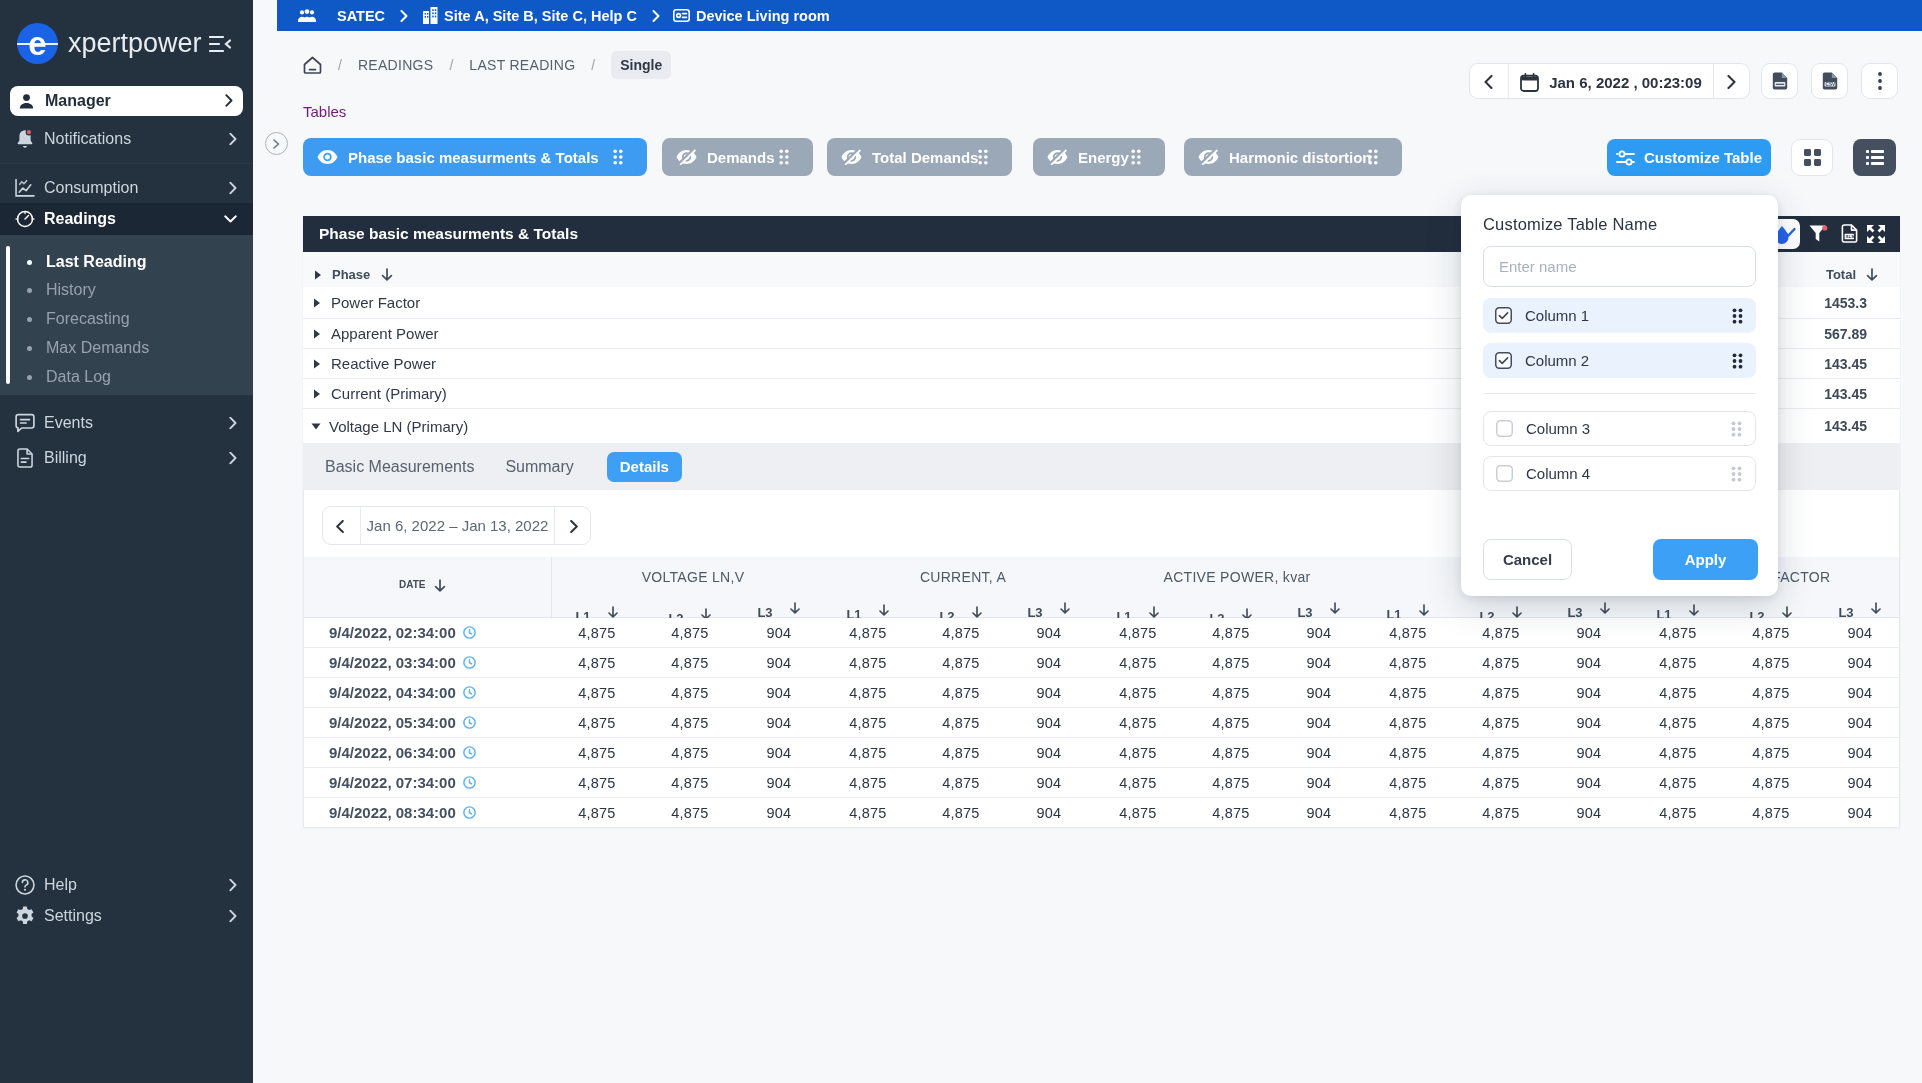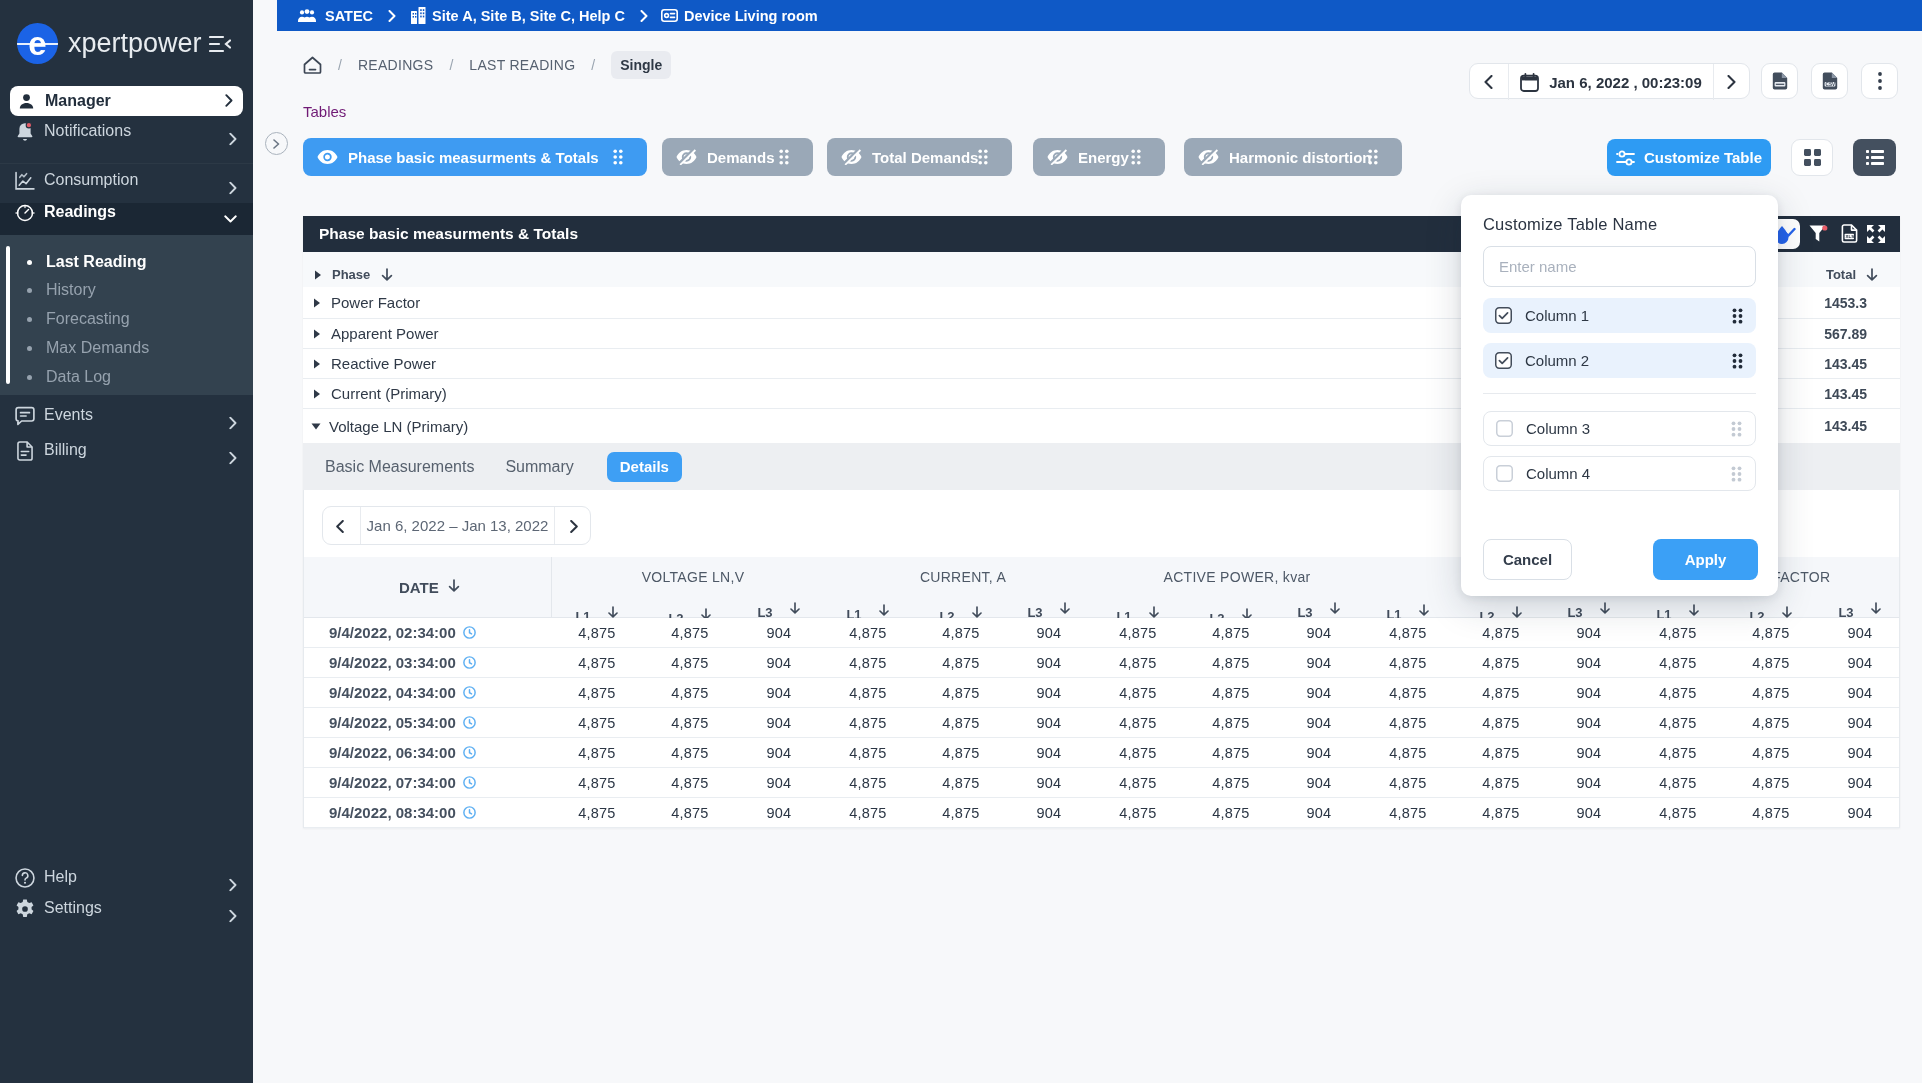--- a/index.html
+++ b/index.html
@@ -5,21 +5,21 @@
 * { margin:0; padding:0; box-sizing:border-box; }
 html,body { width:1922px; height:1083px; font-family:"Liberation Sans",sans-serif; background:#f7f8fa; overflow:hidden; }
 .abs { position:absolute; }
 body { position:relative; }
 
 #sidebar { position:absolute; left:0; top:0; width:253px; height:1083px; background:#24313f; }
 #logo { position:absolute; left:17px; top:23px; display:flex; align-items:center; }
 #logo .ecirc { position:relative; width:41px; height:41px; border-radius:50%; background:#1b63e6; color:#fff; display:flex; align-items:center; justify-content:center; font-size:33px; font-weight:700; overflow:hidden; }
 #logo .lname { color:#e8ecf0; font-size:27px; margin-left:10px; letter-spacing:0px; }
 #foldicon { position:absolute; right:22px; top:35px; }
-.navitem { position:absolute; left:0; width:253px; height:34px; display:flex; align-items:flex-start; color:#cdd6de; font-size:16px; }
+.navitem { position:absolute; left:0; width:253px; height:34px; display:flex; align-items:center; color:#cdd6de; font-size:16px; }
 .navitem .nicon { width:20px; height:20px; margin-left:15px; margin-right:9px; flex:none; display:flex; align-items:center; justify-content:center; }
 .navitem .chev { position:absolute; right:16px; top:50%; transform:translateY(-50%); }
 .navitem.bold { color:#fff; font-weight:700; }
 #managerpill { position:absolute; left:10px; top:86px; width:233px; height:30px; background:#fff; border-radius:8px; display:flex; align-items:center; color:#222e3c; font-size:16px; font-weight:700; }
 #managerpill .nicon { margin-left:8px; margin-right:10px; display:flex; }
 #managerpill .chev { position:absolute; right:10px; top:8px; }
 #readingsrow { background:#1b2734; }
 #submenu { position:absolute; left:0; top:235px; width:253px; height:160px; background:#33424f; }
 #submenu .bar { position:absolute; left:6px; top:11px; width:4px; height:138px; background:#fff; border-radius:2px; }
 .subitem { position:absolute; left:46px; color:#96a2ae; font-size:16px; white-space:nowrap; }
@@ -198,21 +198,21 @@
   </div>
 </div>
 
 <div id="topbar">
   <svg width="20" height="14" viewBox="0 0 20 14" fill="#fff" style="margin-left:20px">
       <circle cx="5" cy="3.4" r="2.1"></circle>
       <circle cx="15" cy="3.4" r="2.1"></circle>
       <circle cx="10" cy="2.6" r="2.4"></circle>
       <path d="M1 12c0-2.5 1.7-4.3 4-4.3 1 0 1.9.3 2.6.9A5.4 5.4 0 0 1 10 7.8c.9 0 1.7.3 2.4.8.7-.6 1.6-.9 2.6-.9 2.3 0 4 1.8 4 4.3v1H1z"></path>
     </svg>
-  <span style="margin-left:8px">SATEC</span>
+  <span style="margin-left:20px">SATEC</span>
   <svg width="8" height="12" viewBox="0 0 8 12" fill="none" stroke="#fff" stroke-width="2" stroke-linecap="round" stroke-linejoin="round" style="margin-left:15px">
       <path d="M1.5 1l5 5-5 5"></path>
     </svg>
   <svg width="16" height="17" viewBox="0 0 16 17" fill="#fff" style="margin-left:14px">
       <rect x="1" y="4" width="6" height="13" rx="0.5"></rect>
       <rect x="8.5" y="0" width="7" height="17" rx="0.5"></rect>
       <rect x="10.2" y="2.2" width="1.5" height="1.8" fill="#0f59c6"></rect>
       <rect x="12.8" y="2.2" width="1.5" height="1.8" fill="#0f59c6"></rect>
       <rect x="10.2" y="5.4" width="1.5" height="1.8" fill="#0f59c6"></rect>
       <rect x="12.8" y="5.4" width="1.5" height="1.8" fill="#0f59c6"></rect>
@@ -480,21 +480,21 @@
 <div id="rangenav">
   <svg class="abs" style="left:13px;top:13px" width="8" height="13" viewBox="0 0 8 13" fill="none" stroke="#2c3440" stroke-width="2" stroke-linecap="round" stroke-linejoin="round">
       <path d="M6.8 1L1.2 6.5l5.6 5.5"></path>
     </svg>
   <div class="mid">Jan 6, 2022 – Jan 13, 2022</div>
   <svg class="abs" style="right:12px;top:13px" width="8" height="13" viewBox="0 0 8 13" fill="none" stroke="#2c3440" stroke-width="2" stroke-linecap="round" stroke-linejoin="round">
       <path d="M1.2 1l5.6 5.5-5.6 5.5"></path>
     </svg>
 </div>
 <div id="thead">
-    <div style="position:absolute;left:95px;top:22px;font-size:15px;font-weight:700;color:#414c5b;display:flex;gap:9px">DATE <svg width="12" height="13" viewBox="0 0 12 13" fill="none" stroke="#414c5b" stroke-width="1.7" stroke-linecap="round" stroke-linejoin="round">
+    <div style="position:absolute;left:95px;top:22px;font-size:10px;font-weight:700;color:#414c5b;display:flex;gap:9px">DATE <svg width="12" height="13" viewBox="0 0 12 13" fill="none" stroke="#414c5b" stroke-width="1.7" stroke-linecap="round" stroke-linejoin="round">
         <path d="M6 1v10.5M1.6 7.6L6 11.8l4.4-4.2"></path>
       </svg></div>
     <div class="gh" style="left:389px;transform:translateX(-50%)">VOLTAGE LN,V</div>
     <div class="gh" style="left:659px;transform:translateX(-50%)">CURRENT, A</div>
     <div class="gh" style="left:933px;transform:translateX(-50%)">ACTIVE POWER, kvar</div>
     <div class="gh" style="left:1236px;transform:translateX(-50%)">REACTIVE</div>
     <div class="gh" style="left:1468px;transform:translateX(-50%)">POWER FACTOR</div>
     <div class="sh" style="left:279px;top:40px;transform:translateX(-50%)">L1</div>
     <div class="sh" style="left:309px;top:37px;transform:translateX(-50%)">
       <svg width="11" height="12" viewBox="0 0 12 13" fill="none" stroke="#414c5b" stroke-width="1.8" stroke-linecap="round" stroke-linejoin="round">

